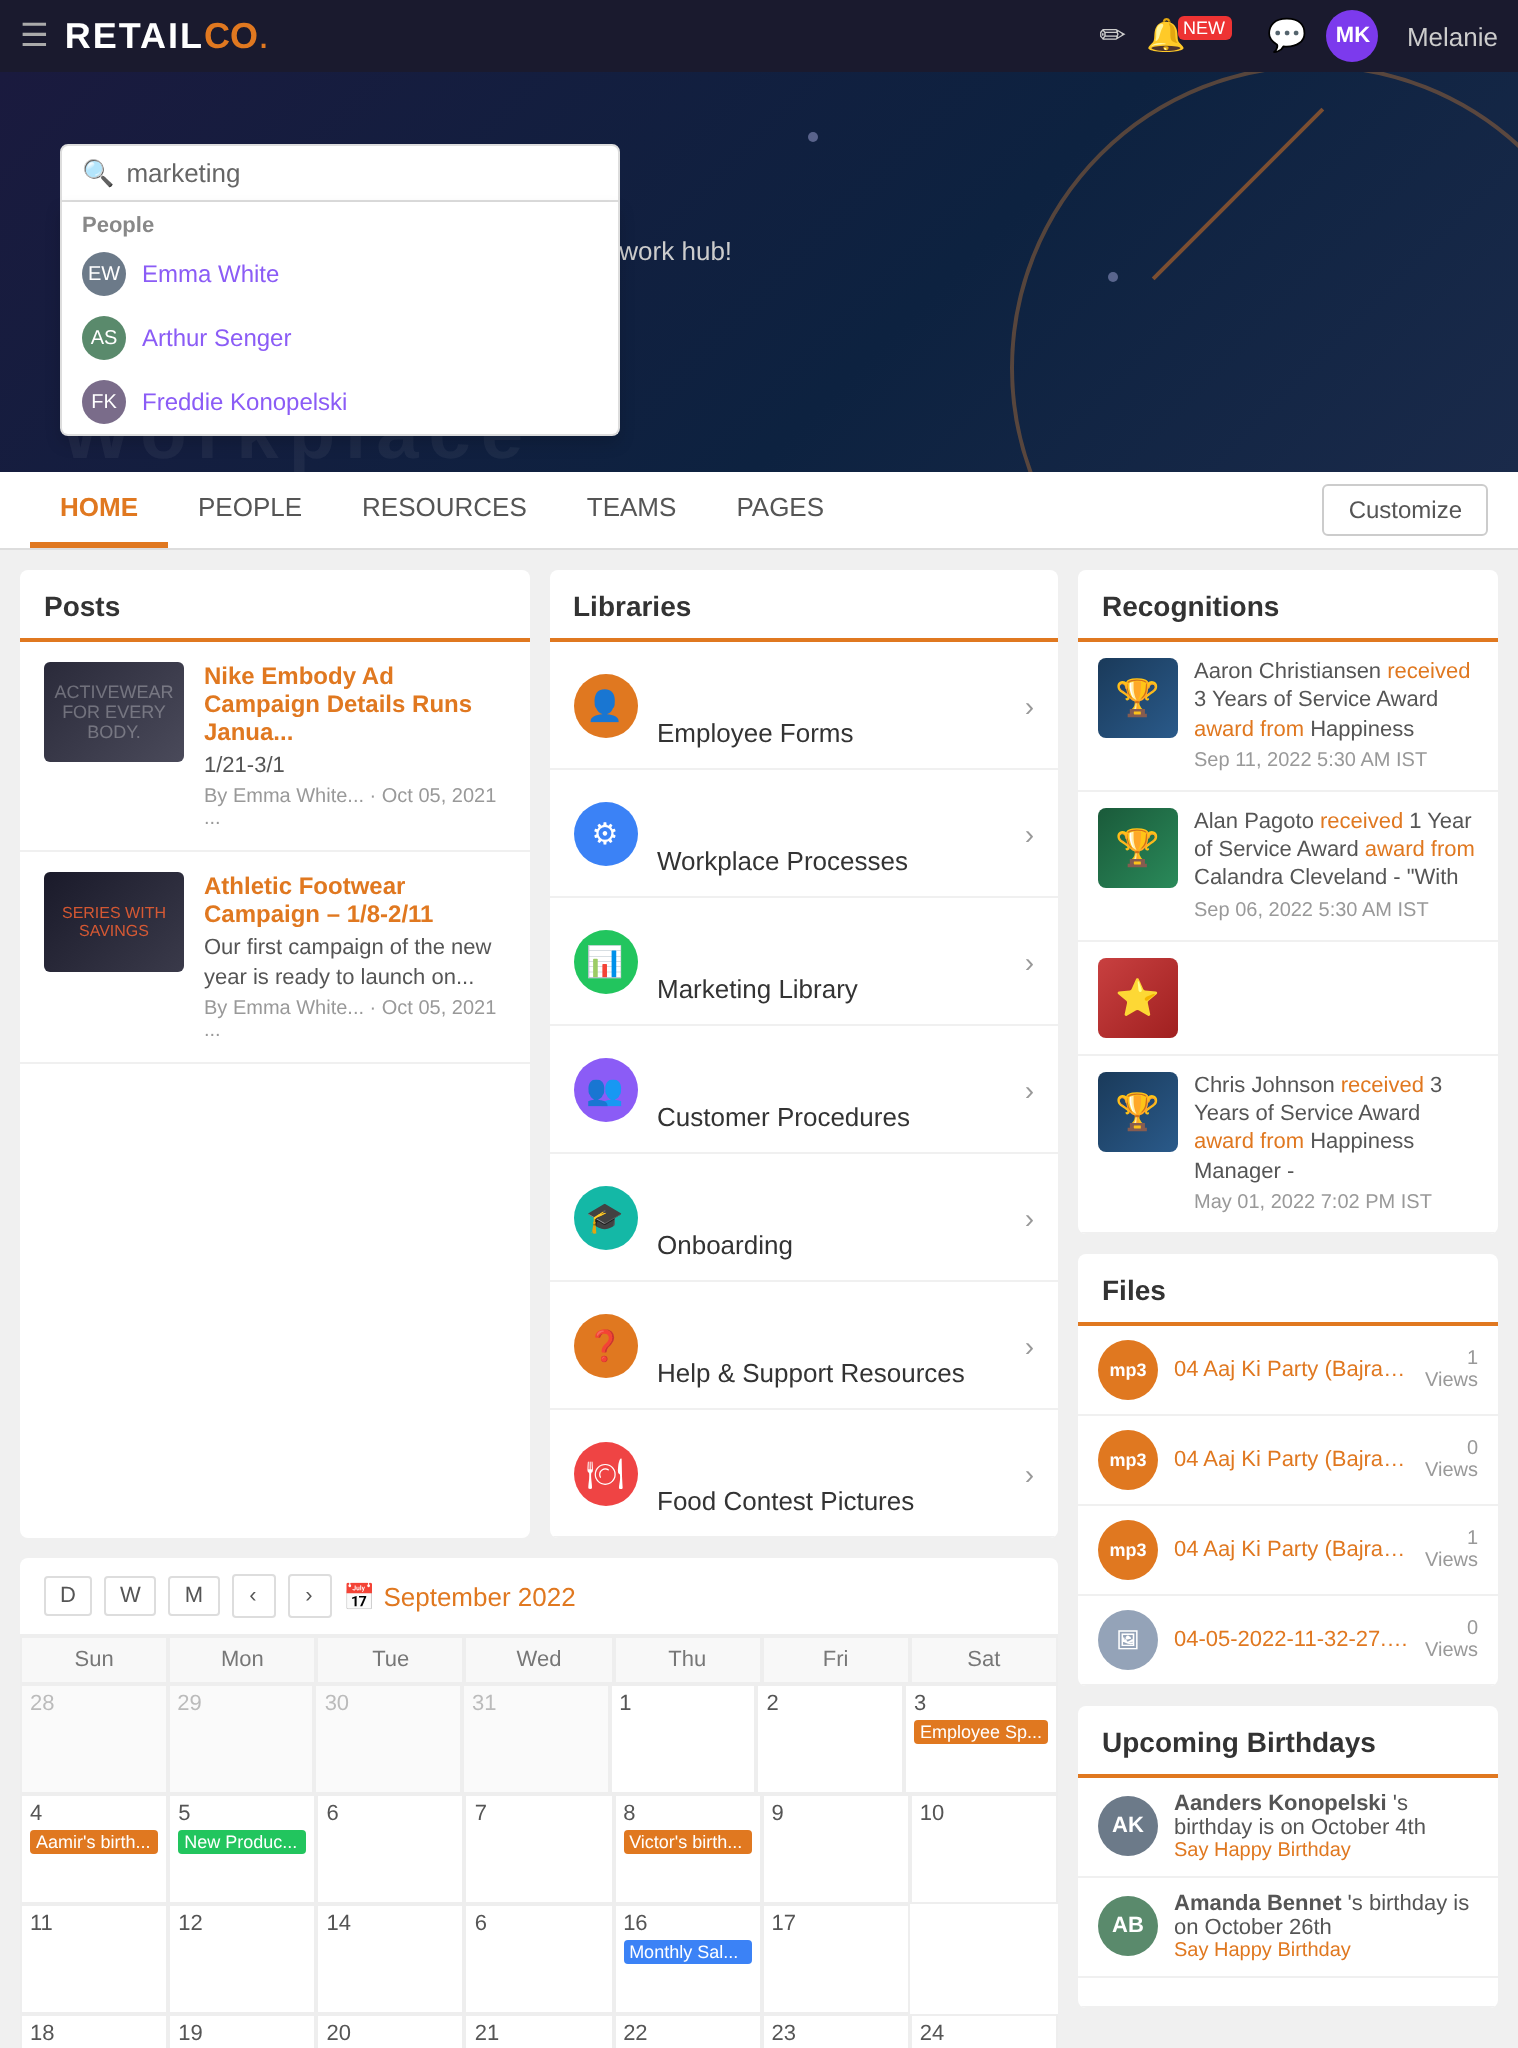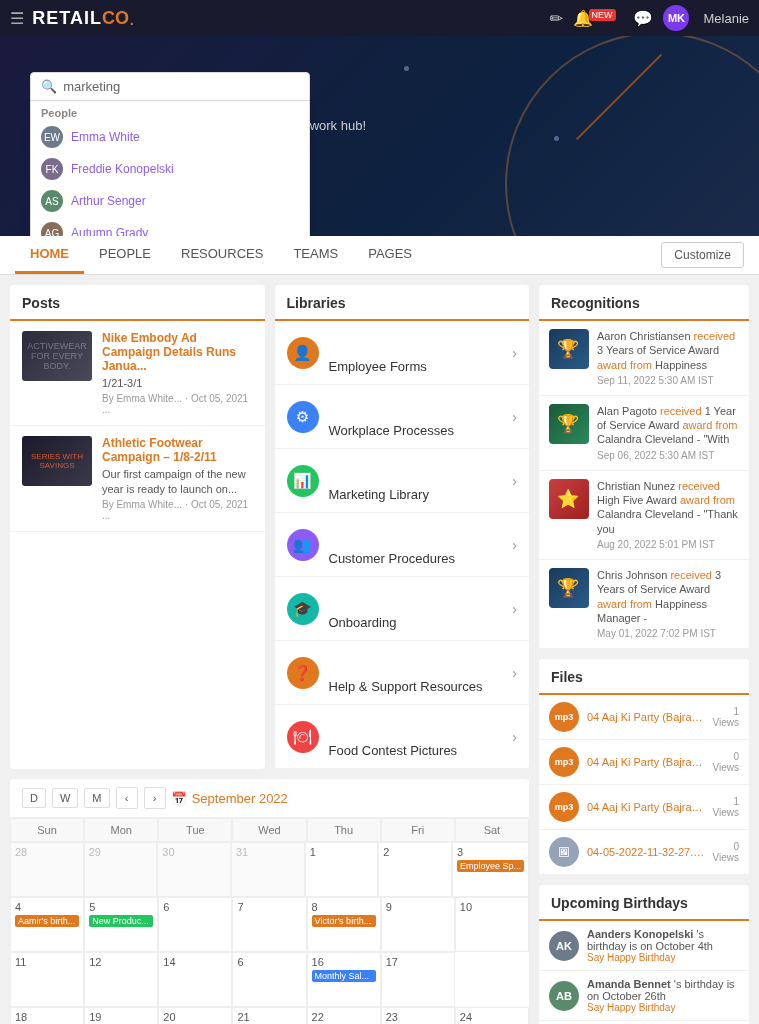--- a/index.html
+++ b/index.html
@@ -445,30 +445,26 @@
       <span class="search-icon-glyph">🔍</span>
       <input type="text" value="marketing" style="">
     </div>
     <div class="search-dropdown">
       <div class="search-section-title">People</div>
       <div class="search-item">
         <div class="search-item-avatar" style="background:#6c7a89;">EW</div>
         <span class="search-item-label">Emma White</span>
       </div>
       <div class="search-item">
-        <div class="search-item-avatar" style="background:#7a6c8a;">FK</div>
-        <span class="search-item-label">Freddie Konopelski</span>
-      </div>
-      <div class="search-item">
         <div class="search-item-avatar" style="background:#5a8a6c;">AS</div>
         <span class="search-item-label">Arthur Senger</span>
       </div>
       <div class="search-item">
-        <div class="search-item-avatar" style="background:#8a6c5a;">AG</div>
-        <span class="search-item-label">Autumn Grady</span>
+        <div class="search-item-avatar" style="background:#7a6c8a;">FK</div>
+        <span class="search-item-label">Freddie Konopelski</span>
       </div>
 
     </div>
   </div>
 </div>
 
 <div class="nav-tabs">
   <div class="nav-tab active">HOME</div>
   <div class="nav-tab">PEOPLE</div>
   <div class="nav-tab">RESOURCES</div>
@@ -647,24 +643,20 @@
           </div>
           <div class="rec-text">
             <span>Alan Pagoto </span><span class="rec-highlight">received</span><span> 1 Year of Service Award </span><span class="rec-highlight">award from</span><span> Calandra Cleveland - "With</span>
             <div class="rec-date">Sep 06, 2022 5:30 AM IST</div>
           </div>
         </div>
         <div class="recognition-item">
           <div class="recognition-thumb rec-img-3">
             <span style="color:#faa;font-size:18px;">⭐</span>
           </div>
-          <div class="rec-text">
-            <span>Christian Nunez </span><span class="rec-highlight">received</span><span> High Five Award </span><span class="rec-highlight">award from</span><span> Calandra Cleveland - "Thank you</span>
-            <div class="rec-date">Aug 20, 2022 5:01 PM IST</div>
-          </div>
         </div>
         <div class="recognition-item">
           <div class="recognition-thumb rec-img-4">
             <span style="color:#7af;font-size:18px;">🏆</span>
           </div>
           <div class="rec-text">
             <span>Chris Johnson </span><span class="rec-highlight">received</span><span> 3 Years of Service Award </span><span class="rec-highlight">award from</span><span> Happiness Manager -</span>
             <div class="rec-date">May 01, 2022 7:02 PM IST</div>
           </div>
         </div>

